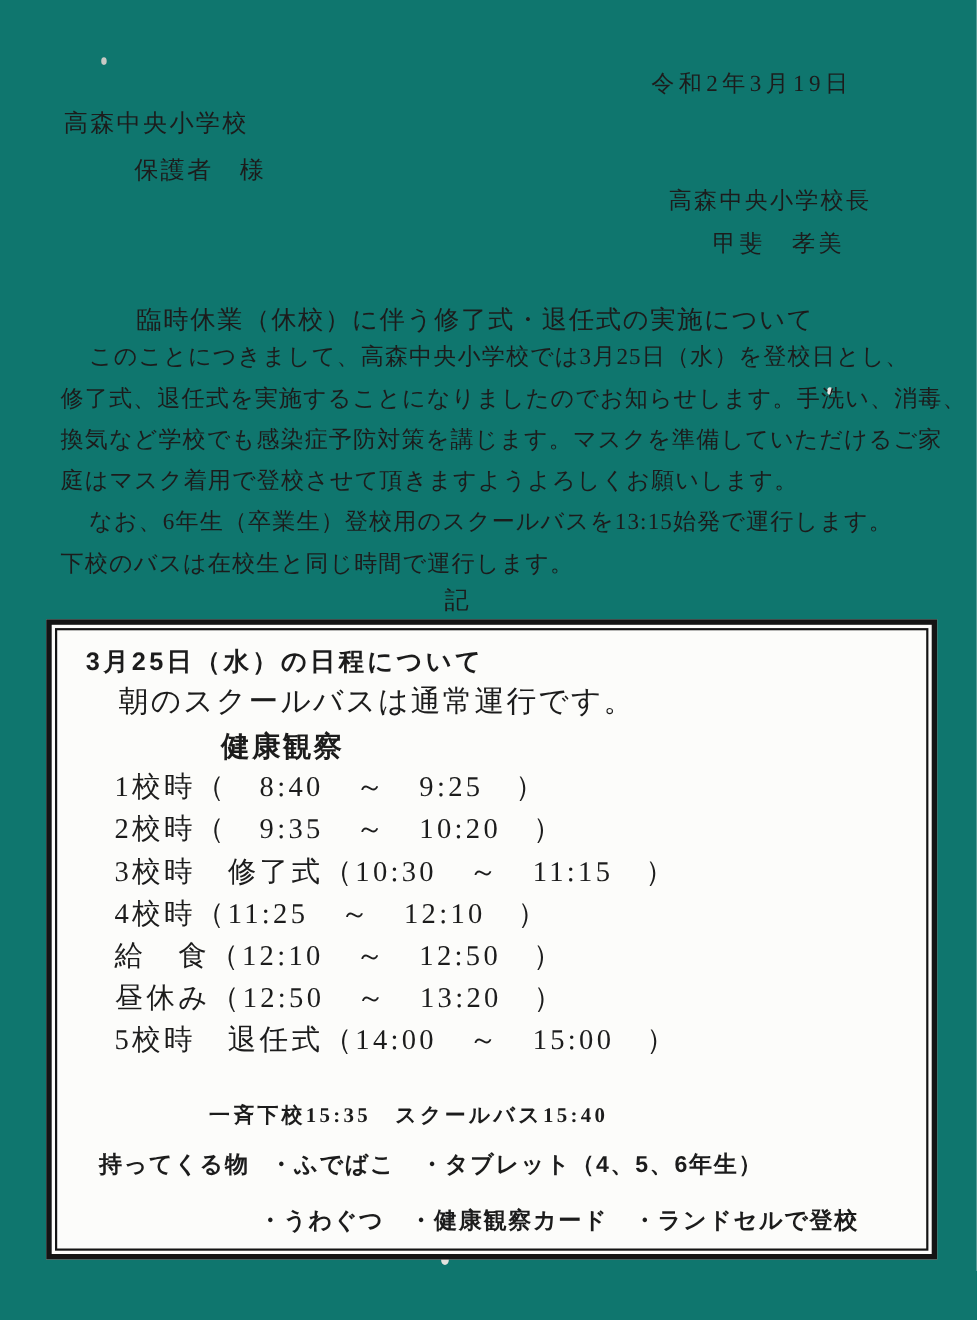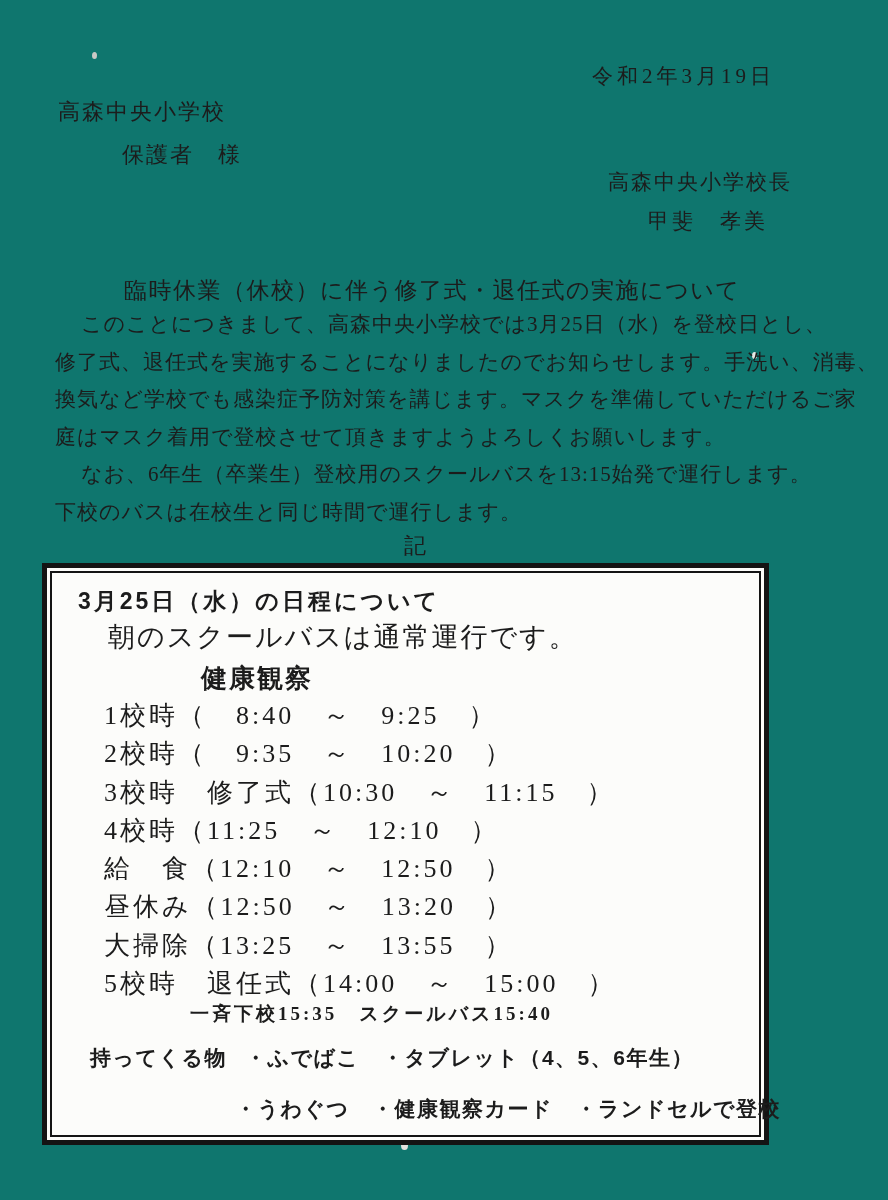--- a/index.html
+++ b/index.html
@@ -67,21 +67,21 @@
   .ki-marker {
     top: 531px; left: 0; width: 832px;
     text-align: center;
     font-size: 22px; letter-spacing: 2px;
   }
 
   
   .schedule-box {
     position: absolute;
     top: 563px; left: 42px;
-    width: 727px; height: 582px;
+    width: 810px; height: 582px;
     box-sizing: border-box;
     border: 5px solid #141414;
     padding: 3px;
     background: #fcfcfa;
   }
   .schedule-box-inner {
     position: relative;
     width: 100%; height: 100%;
     box-sizing: border-box;
     border: 2px solid #141414;
@@ -159,21 +159,20 @@
 
       <div class="abs first-activity">健康観察</div>
 
       <div class="schedule-rows">
         <div class="schedule-row">1校時（　8:40　～　9:25　）</div>
         <div class="schedule-row">2校時（　9:35　～　10:20　）</div>
         <div class="schedule-row">3校時　修了式（10:30　～　11:15　）</div>
         <div class="schedule-row">4校時（11:25　～　12:10　）</div>
         <div class="schedule-row">給　食（12:10　～　12:50　）</div>
         <div class="schedule-row">昼休み（12:50　～　13:20　）</div>
-        <div class="schedule-row">大掃除（13:25　～　13:55　）</div>
         <div class="schedule-row">5校時　退任式（14:00　～　15:00　）</div>
       </div>
 
       <div class="abs dismissal-line">一斉下校15:35　スクールバス15:40</div>
 
       <div class="abs bring-line bring-line-1">
         <span>持ってくる物</span><span class="bring-items-1">・ふでばこ　・タブレット（4、5、6年生）</span>
       </div>
 
       <div class="abs bring-line bring-line-2">・うわぐつ　・健康観察カード　・ランドセルで登校</div>

